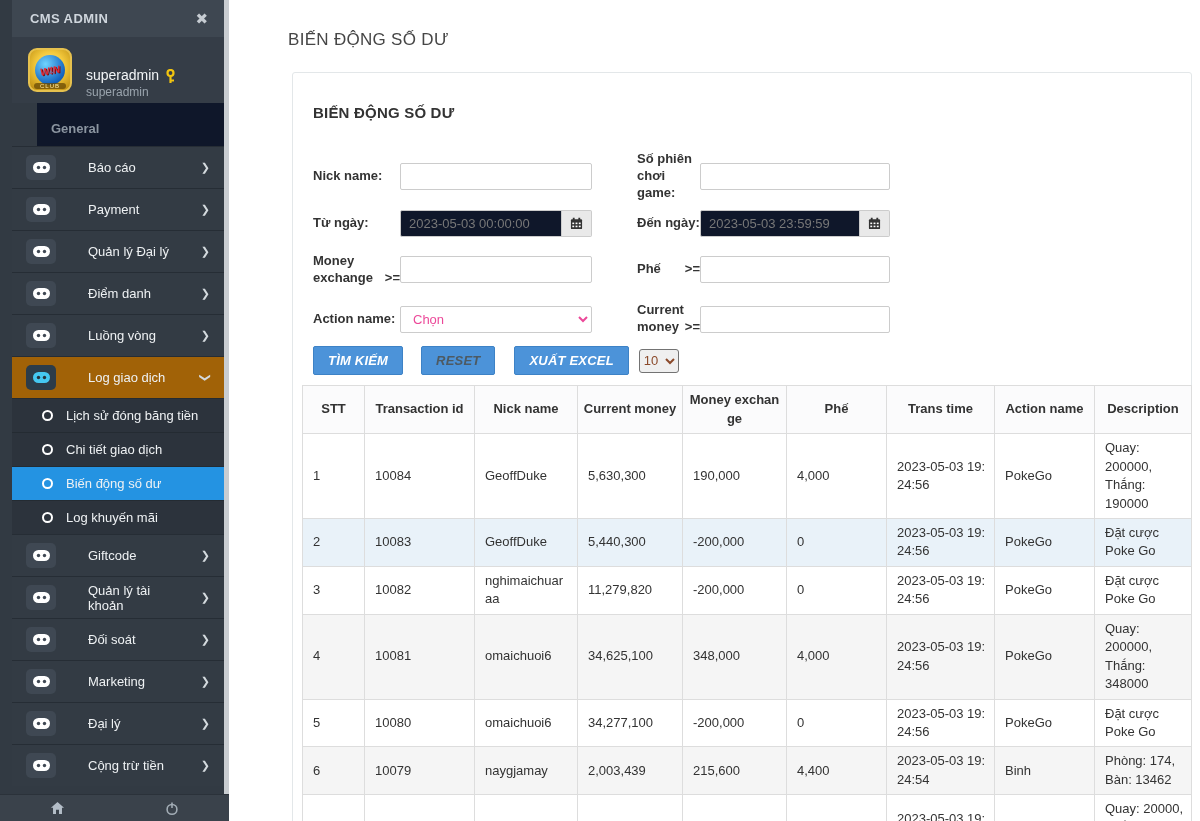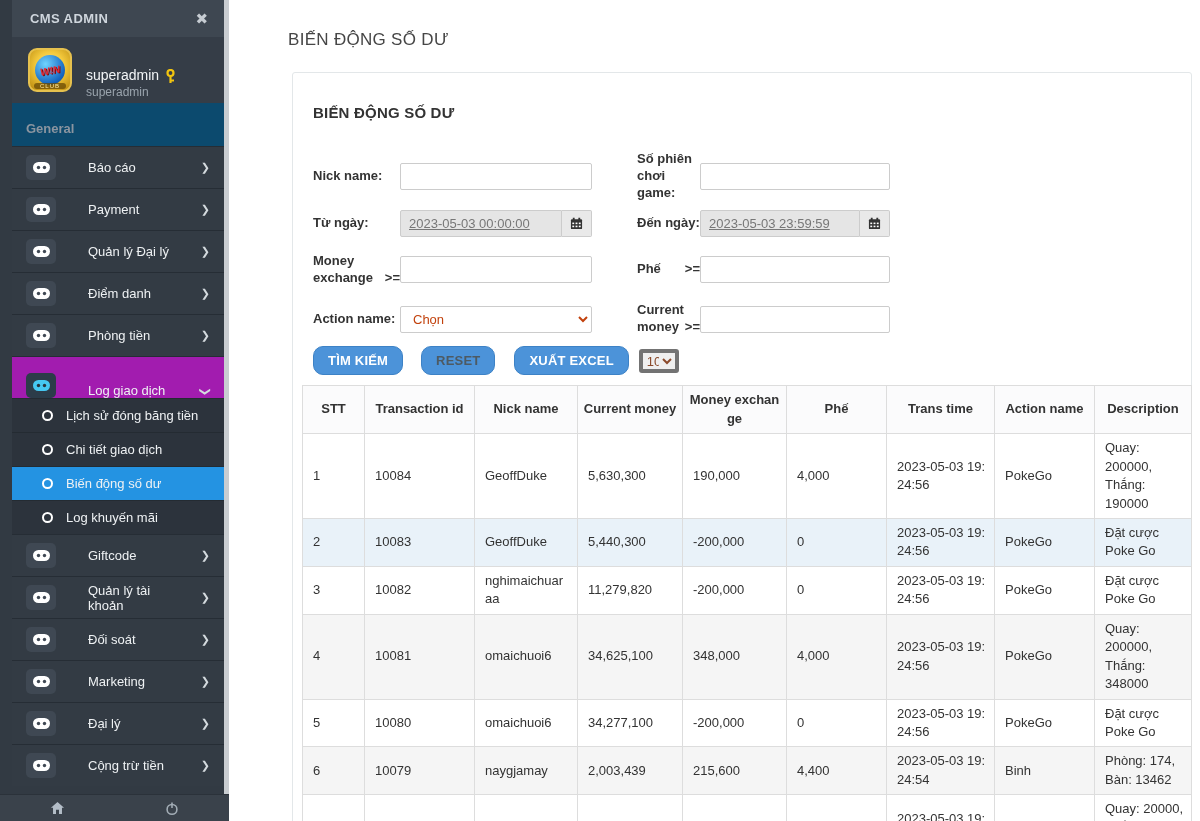--- a/index.html
+++ b/index.html
@@ -21,24 +21,24 @@
   .avatar .ball { width:30px; height:30px; border-radius:50%;
     background:radial-gradient(circle at 35% 30%, #6fd4ff 0%, #1565c0 70%, #0d3a7a 100%);
     display:flex; align-items:center; justify-content:center; }
   .avatar .win { color:#e8262d; font-weight:bold; font-style:italic; font-size:10px; transform:rotate(-10deg);
     text-shadow:1px 1px 0 #7a0d10; }
   .avatar .club { position:absolute; bottom:1px; left:4px; right:4px; text-align:center; font-size:6px;
     color:#ffe9a0; background:rgba(104,74,6,.75); border-radius:4px; letter-spacing:1px; }
   .user-meta { margin-left:14px; line-height:1.25;margin-top:27px; }
   .user-name { font-size:14px; color:#f2f5f7; display:flex; align-items:center; gap:6px; }
   .user-role { font-size:12px; color:#9aa4ad; }
-  .section-label { padding:18px 12px 10px 14px; font-size:13px; font-weight:bold; color:#8b95a0; background:#0c4a6e; }
+  .section-label { padding:18px 12px 10px 14px; font-size:13px; font-weight:bold; color:#8b95a0; background:#0f172a;margin-left:25px; }
   .menu-item { height:42px; display:flex; align-items:center; padding-left:14px; border-top:1px solid #262d35;
     background:#333b44; cursor:pointer;gap:16px; }
-  .menu-item.active { background:#a21caf;align-items:flex-end; }
+  .menu-item.active { background:#a16207; }
   .icon-tile { width:30px; height:25px; border-radius:5px; background:#3f4853; display:flex; align-items:center;
     justify-content:center; flex-shrink:0; }
   .menu-item.active .icon-tile { background:#2c3c49; }
   .mi-label { flex:1; margin-left:16px; font-size:13px; color:#eef1f3; }
   .chevron { margin-right:14px; font-size:11px; color:#d4dade; font-weight:bold; }
   .chevron.down { transform:rotate(90deg); }
   .submenu-item { height:34px; display:flex; align-items:center; padding-left:30px; border-top:1px solid #242b32;
     background:#2c333c; font-size:13px; color:#eef1f3; cursor:pointer; }
   .submenu-item.active { background:#2493e2; }
   .circle-icon { width:11px; height:11px; border:2px solid #fff; border-radius:50%; margin-right:13px; flex-shrink:0; }
@@ -59,31 +59,31 @@
   .f-row.mb8 { margin-bottom:8px; } .f-row.mb16 { margin-bottom:16px; } .f-row.mb10 { margin-bottom:10px; }
   .f-label { font-size:13px; font-weight:bold; color:#333; line-height:1.3; }
   .lab-l { width:87px; flex-shrink:0; }
   .lab-r { width:63px; flex-shrink:0; margin-left:45px; }
   .lbl-op { display:flex; justify-content:space-between; align-items:flex-end; }
   .lbl-op .op { font-weight:bold; }
   .inp { height:27px; border:1px solid #ccc; border-radius:2px; font-size:13px; color:#777; padding:0 8px;
     font-family:inherit; background:#fff; }
   .inp-l { width:192px; } .inp-r { width:190px; }
   .input-group { display:flex; }
-  .input-group .inp { width:162px; border-radius:2px 0 0 2px; background:#e5e5e5;text-decoration:underline; }
+  .input-group .inp { width:162px; border-radius:2px 0 0 2px; background:#0f172a; }
   .ig-addon { width:30px; height:27px; background:#e9e9e9; border:1px solid #ccc; border-left:none;
     border-radius:0 2px 2px 0; display:flex; align-items:center; justify-content:center; cursor:pointer; }
-  select.inp { color:#c2410c; }
+  select.inp { color:#ec4899; }
   .btn-row { display:flex; align-items:center; margin-top:2px; }
   .btn { background:#4c93d9; border:1px solid #3d82c6; color:#fff; font-weight:bold; font-size:13px;
-    padding:6px 14px; border-radius:10px; cursor:pointer; font-family:inherit; letter-spacing:.2px; }
+    padding:6px 14px; border-radius:2px; cursor:pointer; font-family:inherit; letter-spacing:.2px;font-style:italic; }
   .btn-reset { color:#4d5a63; margin-left:18px; }
   .btn-export { margin-left:19px; }
-  .pagesize { margin-left:10px; height:24px; width:40px; border:4px solid #737373; border-radius:3px; font-size:13px;
-    color:#8b4a2b; font-family:inherit;text-align:right; }
+  .pagesize { margin-left:10px; height:24px; width:40px; border:1px solid #737373; border-radius:3px; font-size:13px;
+    color:#8b4a2b; font-family:inherit; }
   
   .table-wrap { margin:10px -20px 0 -11px; }
   table { border-collapse:collapse; width:100%; table-layout:fixed; font-size:13px; color:#333; }
   th, td { border:1px solid #ddd; padding:5px 7px 5px 10px; text-align:left; vertical-align:middle;
     overflow-wrap:break-word; line-height:1.42; }
   th { font-weight:bold; text-align:center; background:#fbfbfc; padding:5px 4px; }
   td { height:43px; }
   .brka { word-break:break-all; }
   tbody tr:nth-child(even) { background:#f5f5f5; }
   tbody tr.hl { background:#e9f2f9; }
@@ -161,21 +161,21 @@
         <span class="chevron ">❯</span>
       </div>
       <div class="menu-item">
         <span class="icon-tile">
           <svg width="17" height="11" viewBox="0 0 17 11">
             <rect width="17" height="11" rx="5.5" fill="#ffffff"></rect>
             <circle cx="5.5" cy="5.5" r="1.7" fill="#3f4853"></circle>
             <circle cx="11.5" cy="5.5" r="1.7" fill="#3f4853"></circle>
           </svg>
         </span>
-        <span class="mi-label">Phòng tiền</span>
+        <span class="mi-label">Luồng vòng</span>
         <span class="chevron ">❯</span>
       </div>
       <div class="menu-item active">
         <span class="icon-tile">
           <svg width="17" height="11" viewBox="0 0 17 11">
             <rect width="17" height="11" rx="5.5" fill="#45c8f1"></rect>
             <circle cx="5.5" cy="5.5" r="1.7" fill="#27333c"></circle>
             <circle cx="11.5" cy="5.5" r="1.7" fill="#27333c"></circle>
           </svg>
         </span>

